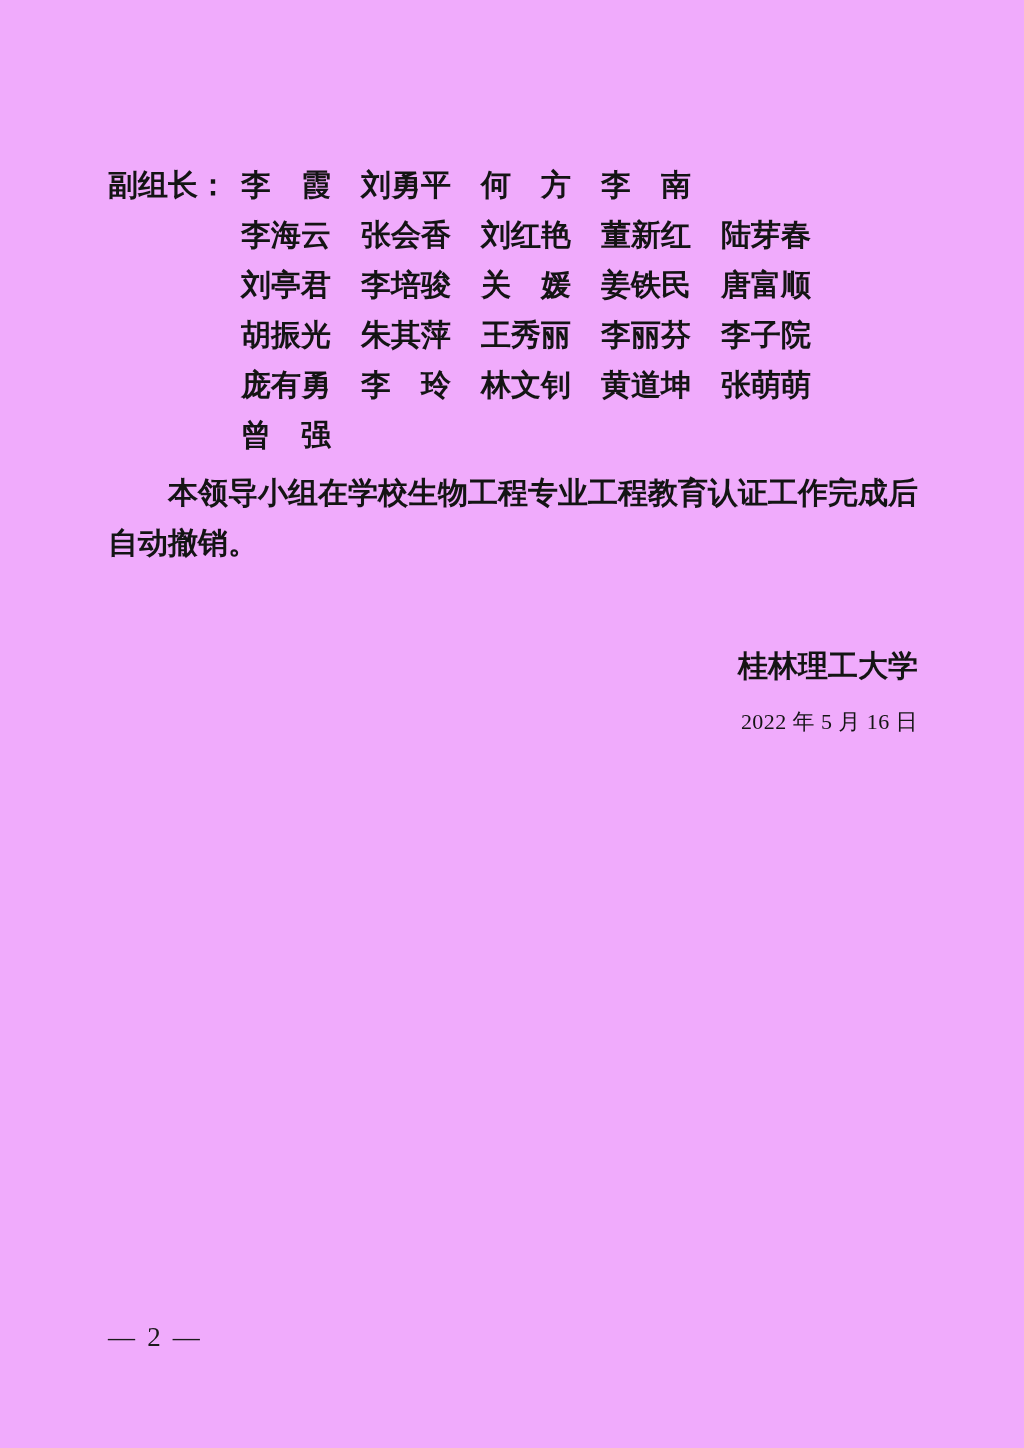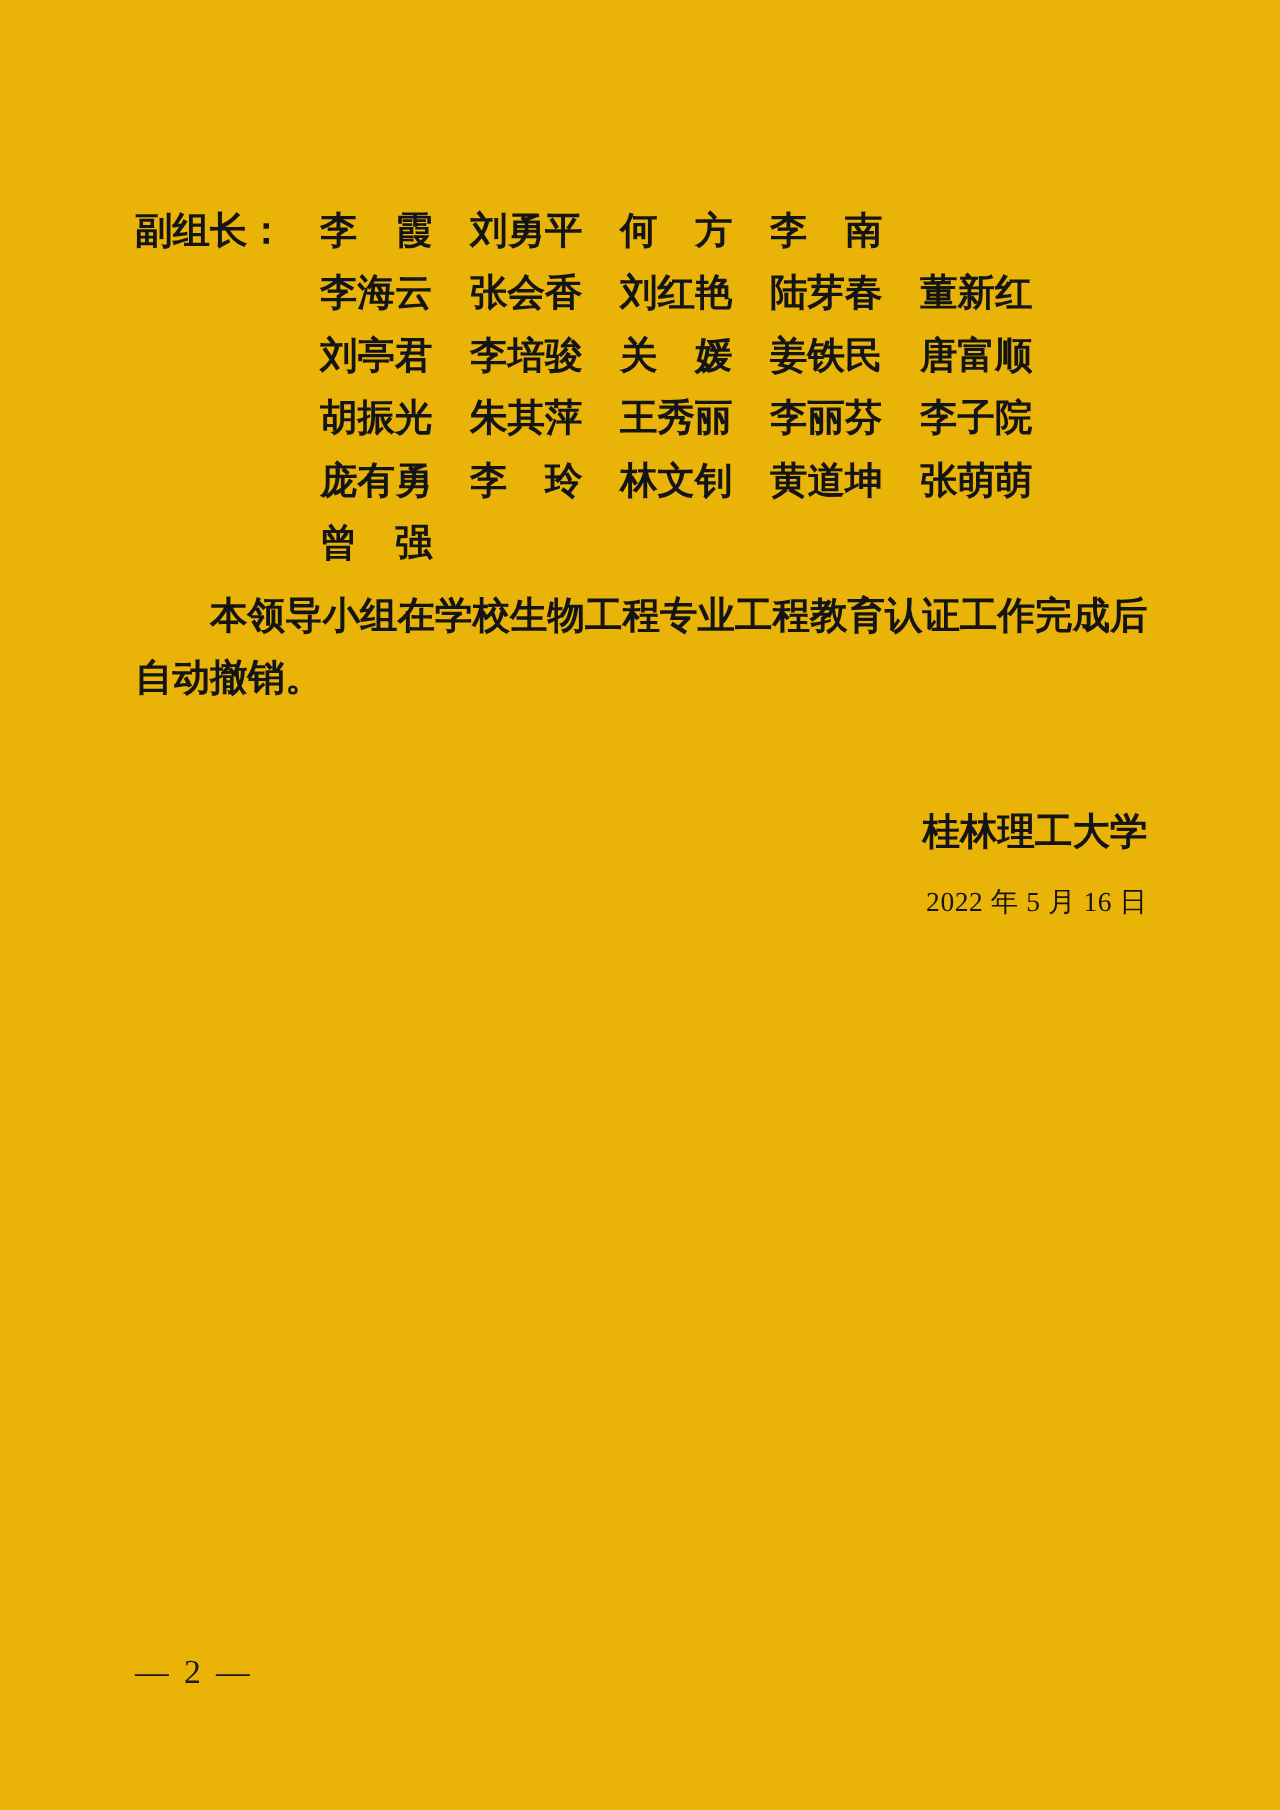--- a/index.html
+++ b/index.html
@@ -10,21 +10,21 @@
   body {
     width: 1024px;
     height: 1448px;
     position: relative;
     font-family: "Liberation Serif", "DejaVu Serif", serif;
     color: #1a1a1a;
   }
   .page {
     position: absolute;
     inset: 0;
-    background: #eab308;
+    background: #f0abfc;
   }
   .doc-body {
     position: absolute;
     left: 108px;
     top: 160px;
     width: 810px;
   }
   
   .roster-line {
     display: flex;
@@ -44,21 +44,21 @@
     font-weight: 700;
     letter-spacing: 0px;
   }
   .names {
     display: flex;
   }
   .name {
     display: inline-block;
     width: 120px;
     flex: 0 0 120px;
-    text-align: right;
+    text-align: center;
     font-family: Liberation Mono, monospace;
   }
   .sec-names .name {
     width: auto;
     flex: none;
     margin-right: 44px;
   }
   .para {
     font-family: "DejaVu Sans", "Liberation Sans", sans-serif;
     font-size: 30px;
@@ -115,22 +115,22 @@
       </span>
     </div>
 
 
     <div class="roster-line">
       <span class="label"></span>
       <span class="names">
         <span class="name">李海云</span>
         <span class="name">张会香</span>
         <span class="name">刘红艳</span>
+        <span class="name">董新红</span>
         <span class="name">陆芽春</span>
-        <span class="name">董新红</span>
       </span>
     </div>
 
     <div class="roster-line">
       <span class="label"></span>
       <span class="names">
         <span class="name">刘亭君</span>
         <span class="name">李培骏</span>
         <span class="name">关　媛</span>
         <span class="name">姜铁民</span>

